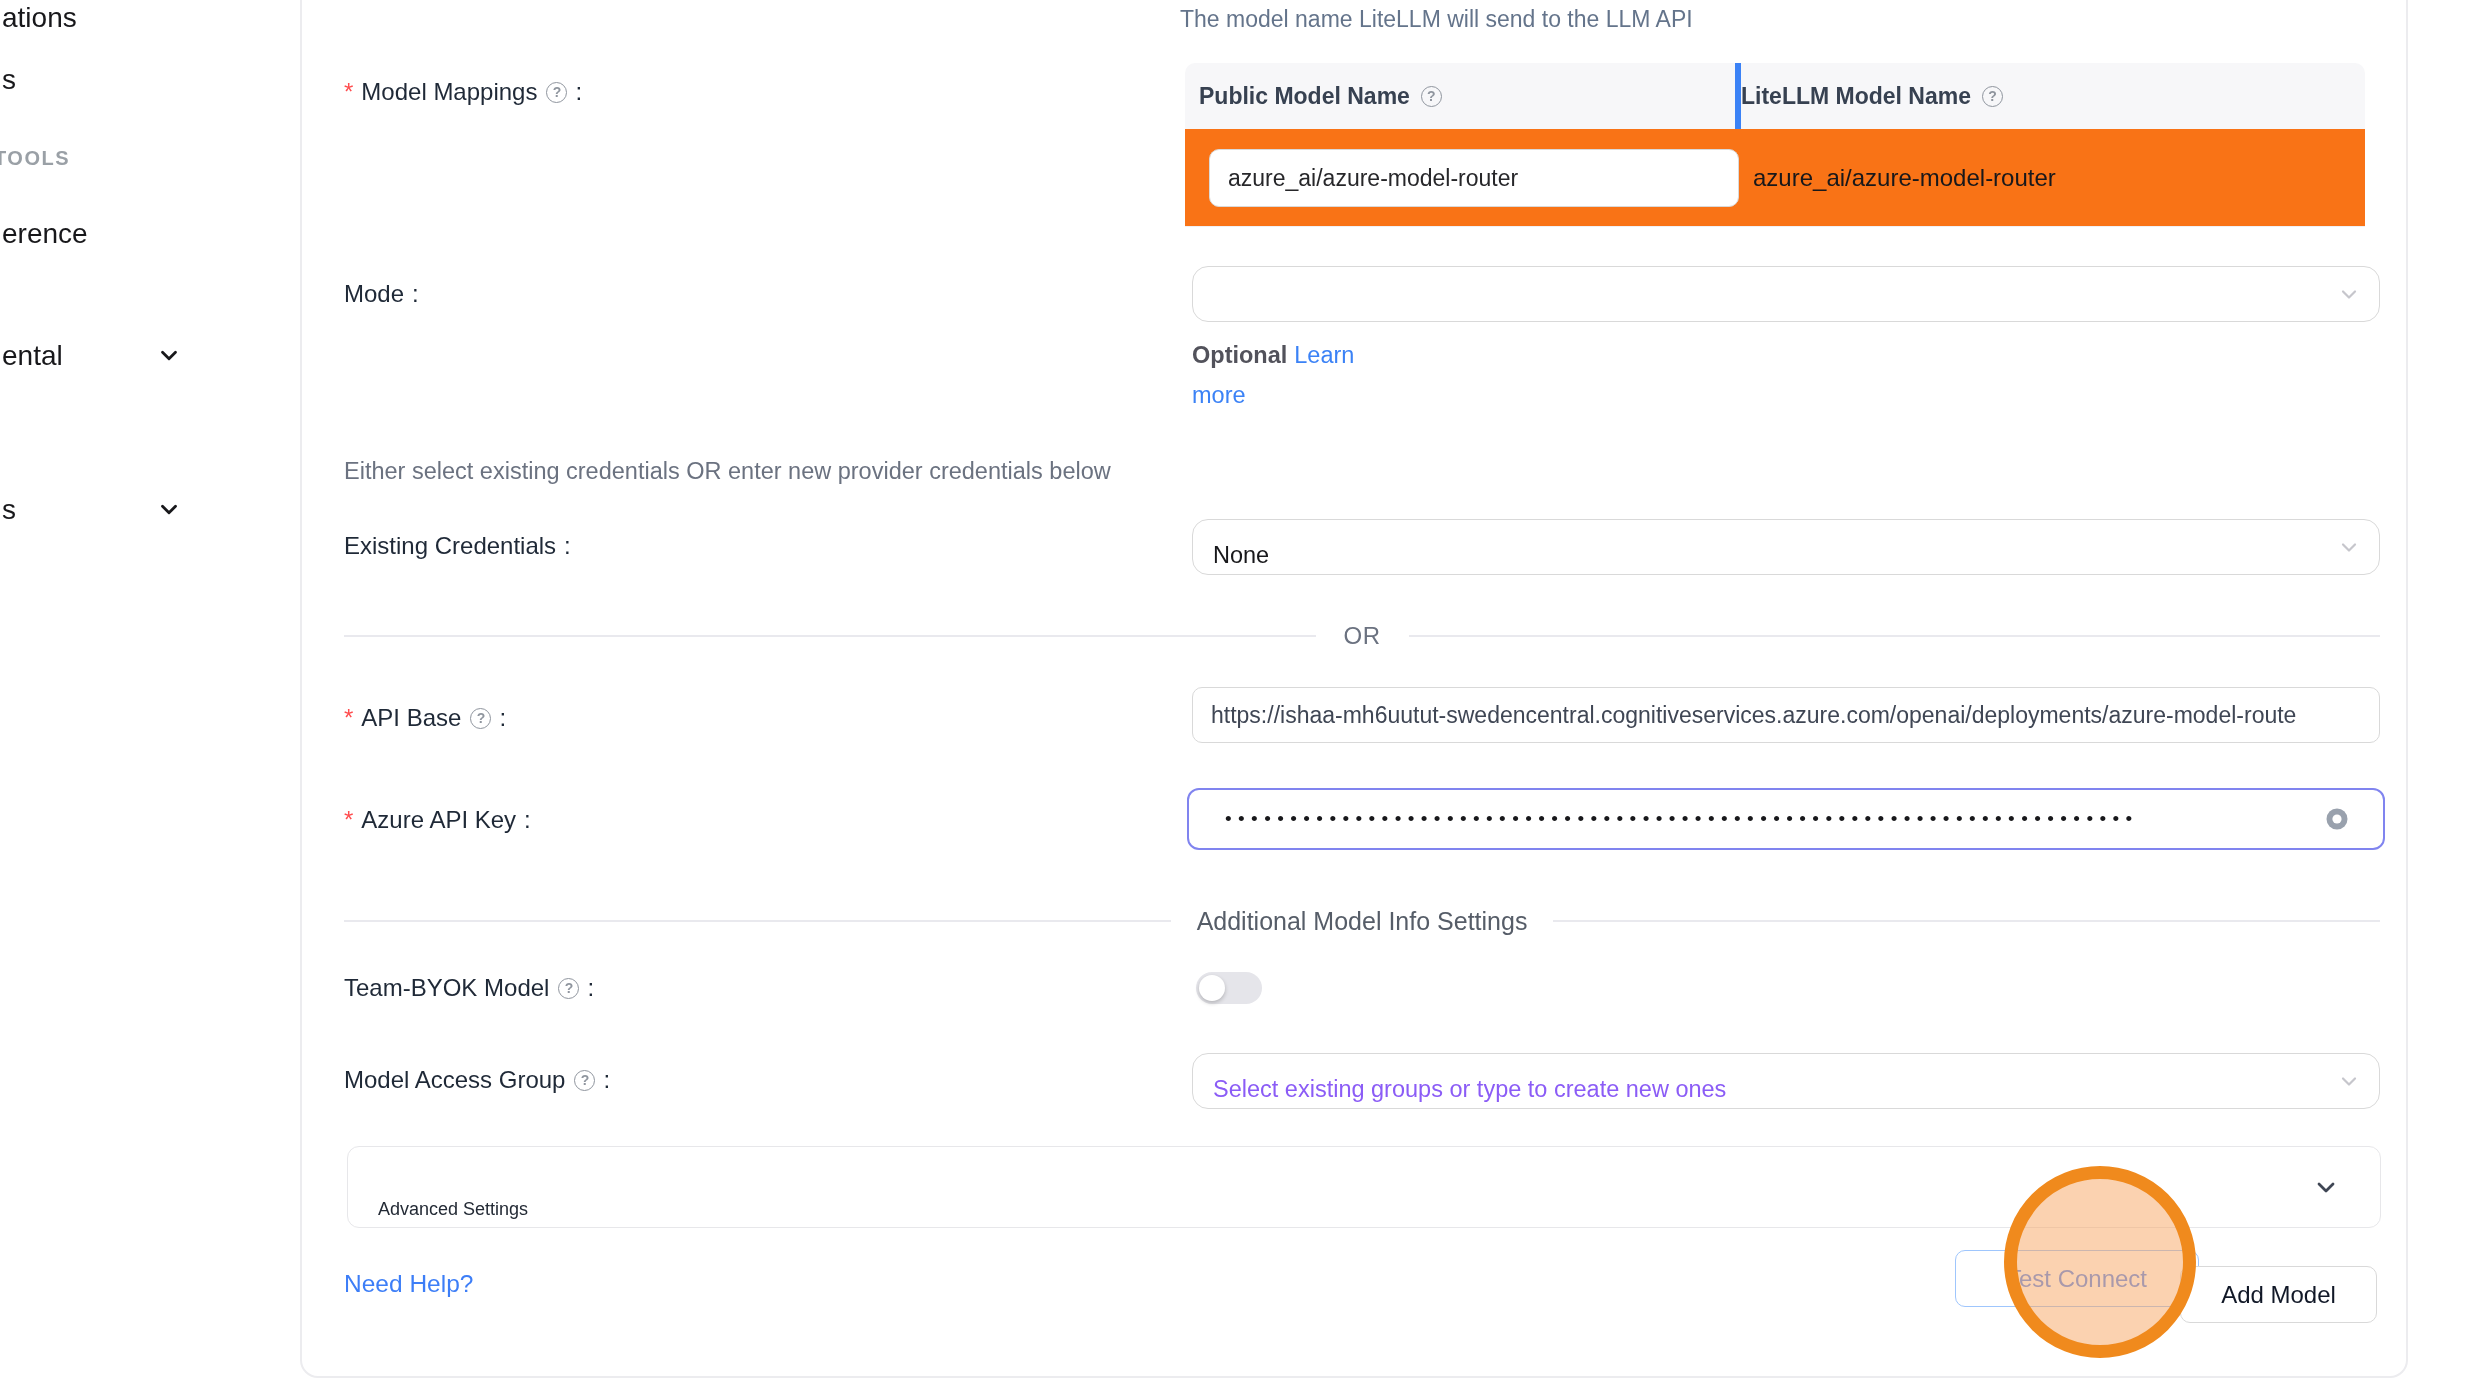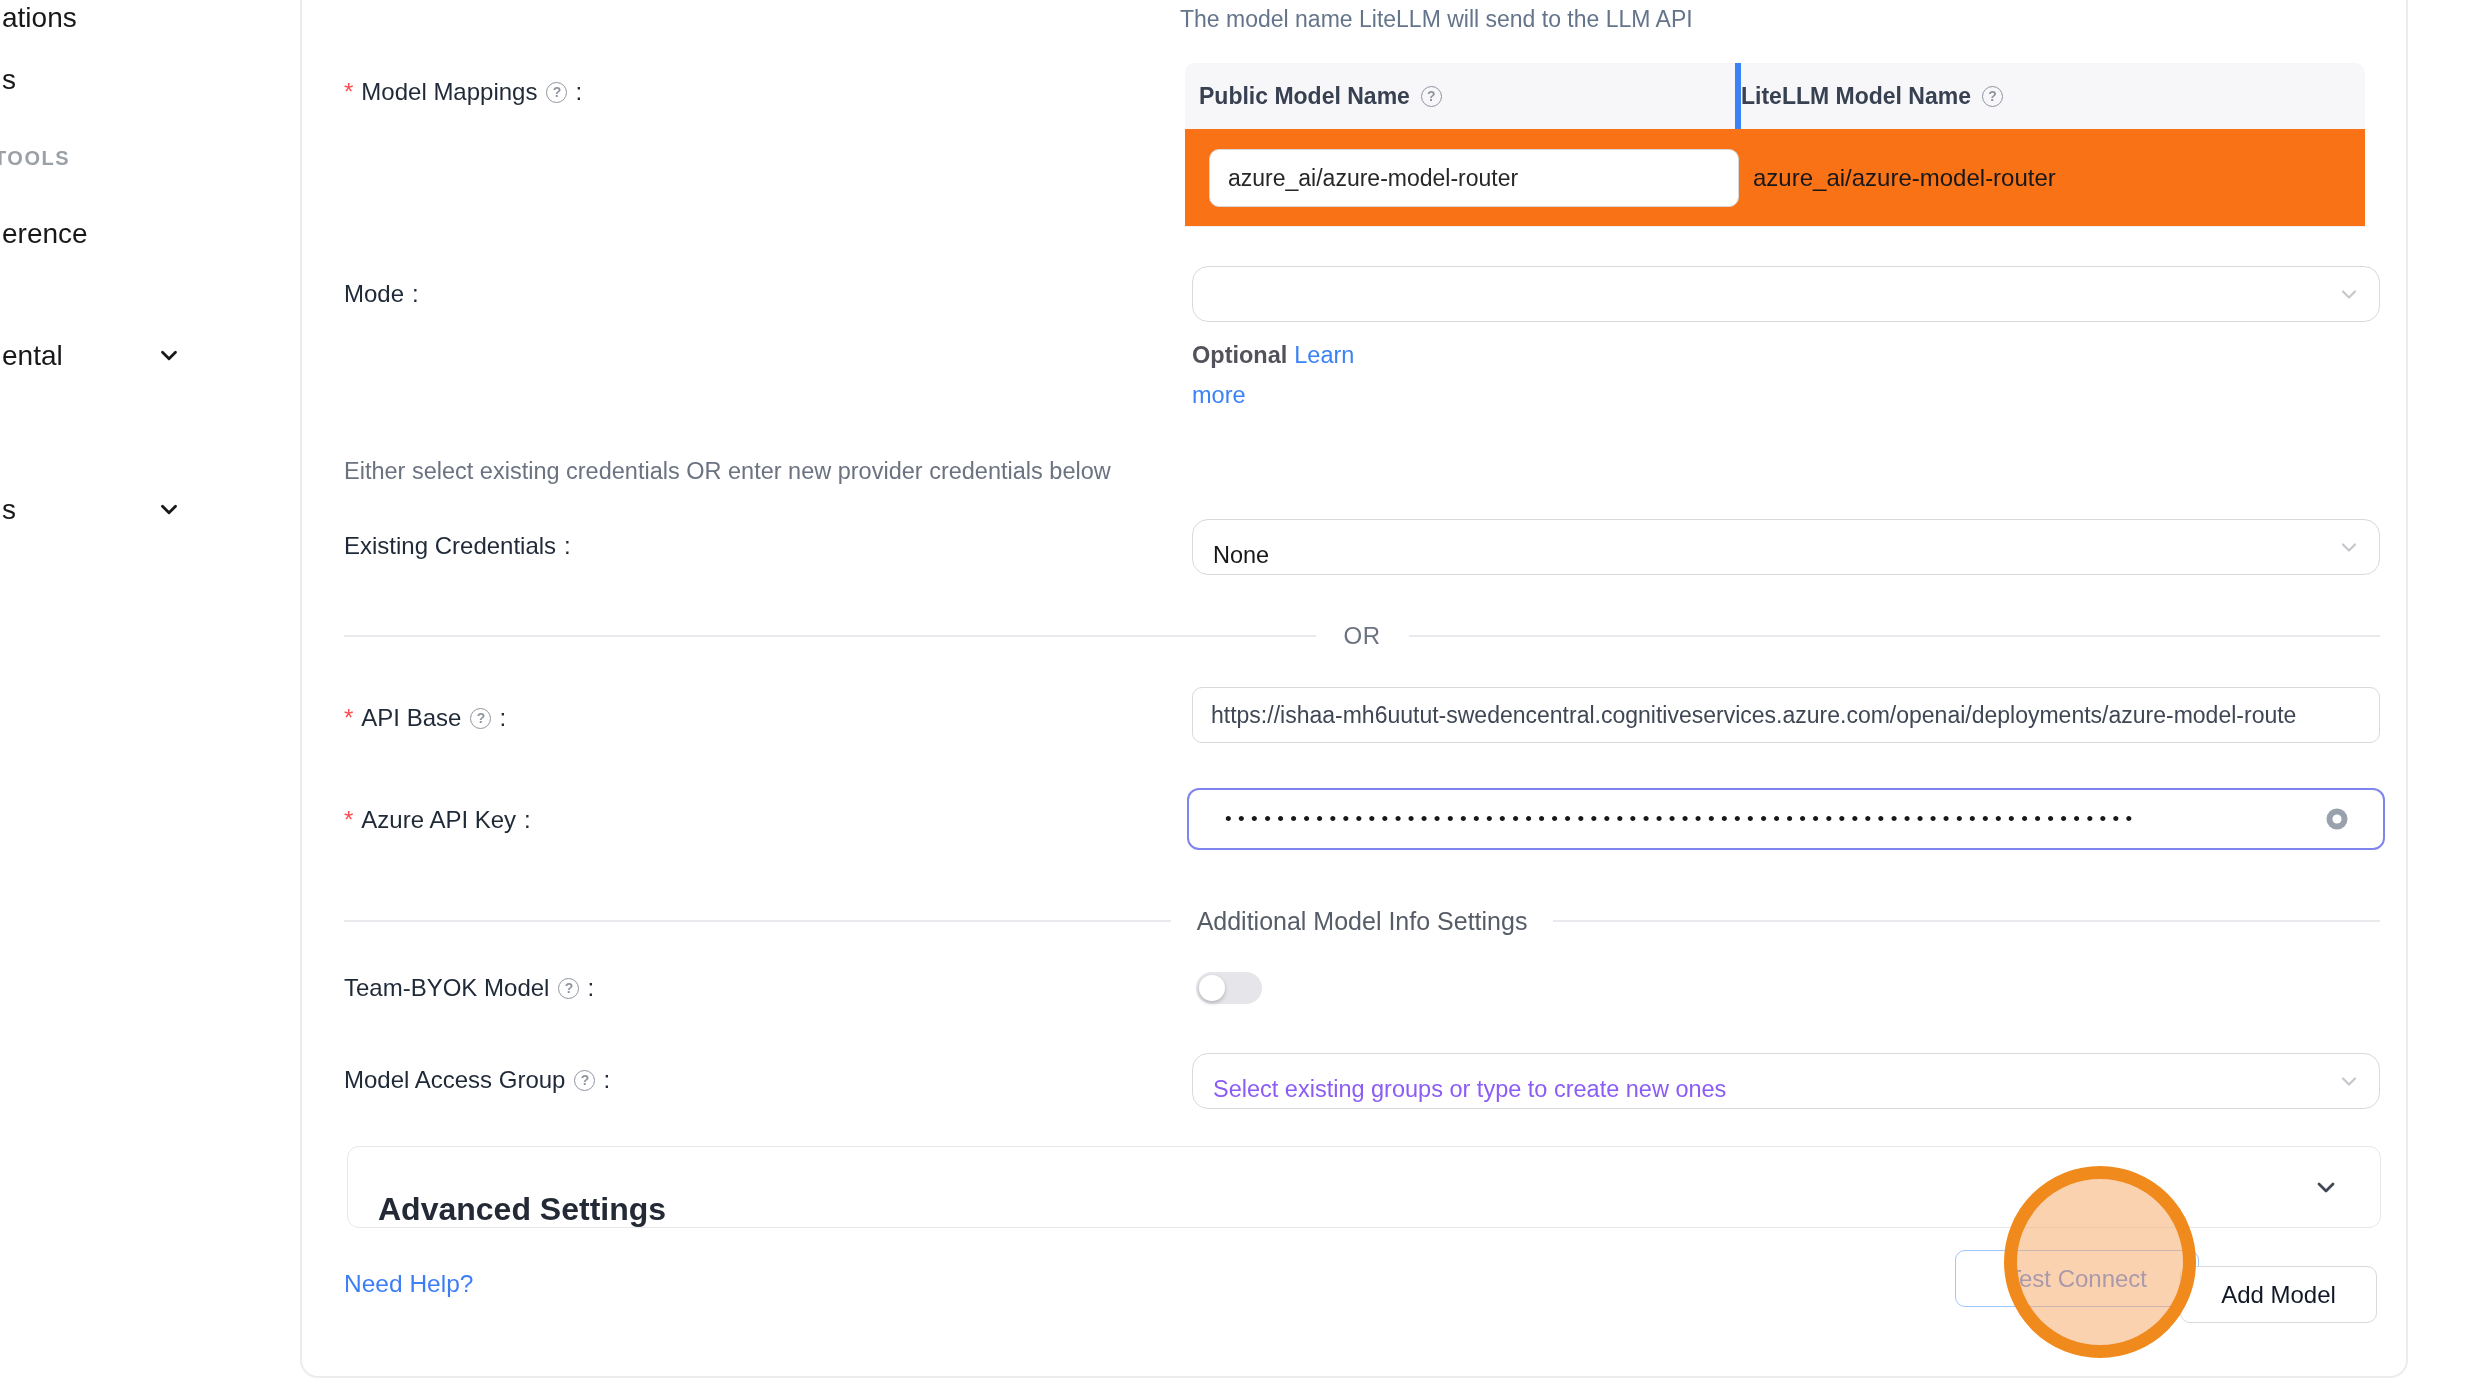--- a/index.html
+++ b/index.html
@@ -102,21 +102,21 @@
   
   .toggle { left: 1196px; top: 972px; width: 66px; height: 32px; border-radius: 16px; background: #e5e5ea; cursor: pointer; }
   .knob { position: absolute; left: 3px; top: 3px; width: 26px; height: 26px; border-radius: 50%; background: #fff; box-shadow: 0 2px 4px rgba(0,0,0,0.22); }
 
   
   .advanced {
     left: 347px; top: 1146px; width: 2034px; height: 82px;
     border: 1.5px solid #e7e7ea; border-radius: 12px; background: #fff;
     display: flex; align-items: center; padding: 0 40px 0 30px; cursor: pointer;
   }
-  .adv-title { font-size: 32px; font-weight: 700; color: #232a35; margin-top: 44px; }
+  .adv-title { font-size: 18px; font-weight: 400; color: #232a35; margin-top: 44px; }
   .adv-chev { margin-left: auto; width: 28px; height: 28px; }
 
   
   .need-help { left: 344px; top: 1270px; font-size: 24.5px; color: #3d7ef7; cursor: pointer; }
   .btn { border-radius: 10px; background: #fff; display: flex; align-items: center; justify-content: center; font-size: 24px; cursor: pointer; white-space: nowrap; }
   .btn-test { left: 1955px; top: 1250px; width: 244px; height: 57px; border: 1.5px solid #9fc6fd; color: #5b8df5; }
   .btn-add  { left: 2180px; top: 1250px; width: 197px; height: 57px; border: 1.5px solid #d9d9d9; color: #111827; margin-top: 16px; }
 
   
   .click-ring {

